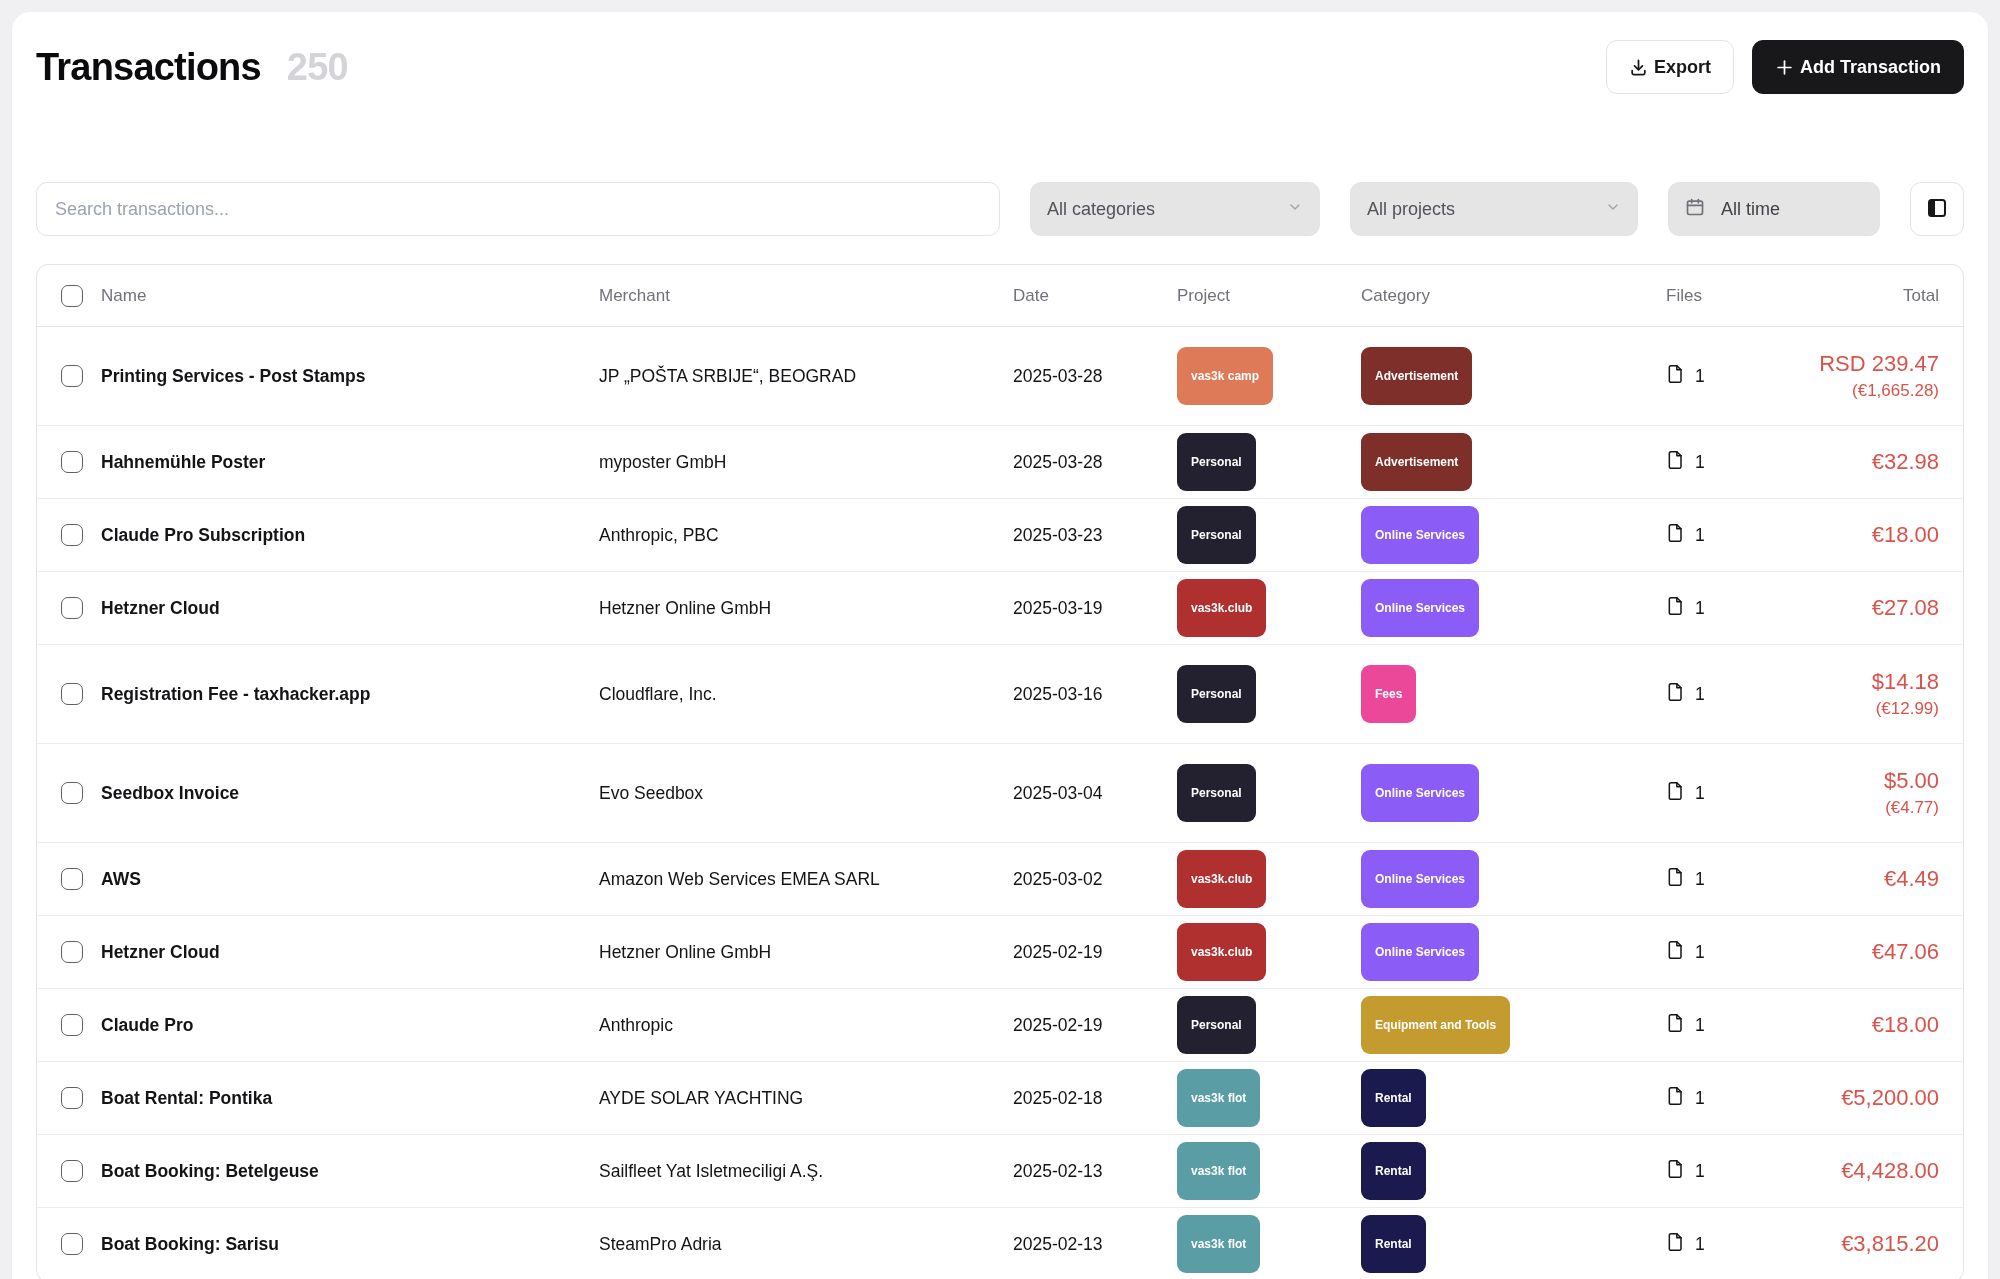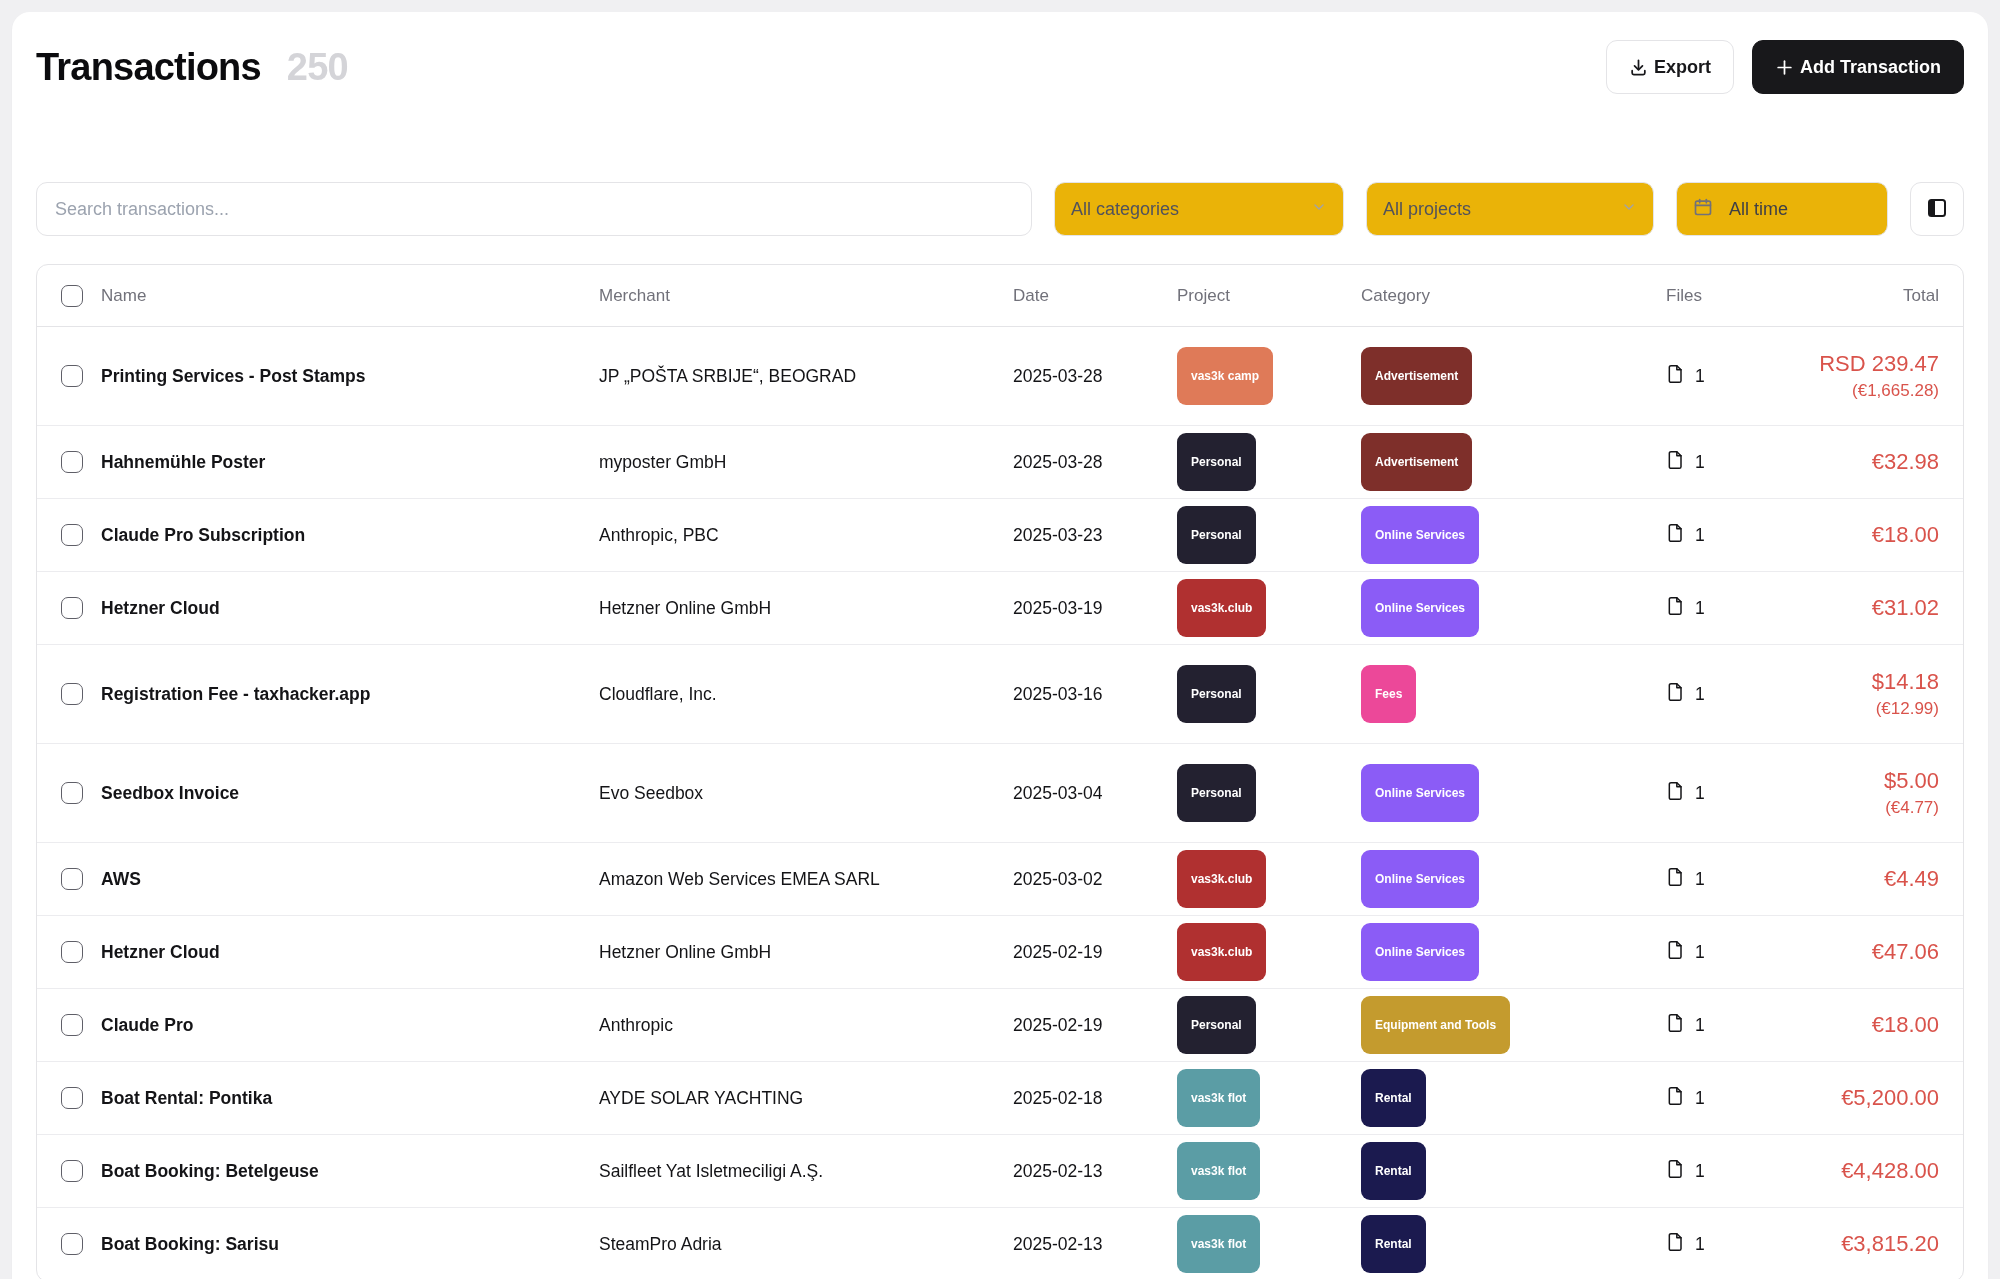--- a/index.html
+++ b/index.html
@@ -23,31 +23,31 @@
   .btn {
     display:inline-flex; align-items:center; gap:6px;
     height:54px; padding:0 22px; border-radius:11px;
     font-size:18px; font-weight:600; cursor:pointer;
     font-family:"Liberation Sans", sans-serif;
   }
   .btn-outline { background:#fff; border:1px solid #e4e4e7; color:#18181b; }
   .btn-dark { background:#18181b; border:1px solid #18181b; color:#ffffff; margin-left:18px; }
   .btn svg { display:block; }
   
-  .filters { display:flex; align-items:flex-end; margin-top:88px; gap:22px; }
+  .filters { display:flex; align-items:flex-end; margin-top:88px; gap:30px; }
   .search-box { flex:1; position:relative; }
   .search-input {
     width:100%; height:54px; border:1px solid #e4e4e7; border-radius:11px;
     padding:0 18px; font-size:18px; color:#18181b; outline:none;
     font-family:"Liberation Sans", sans-serif;
   }
   .search-input::placeholder { color:#9ca3af; }
   .filter-btn {
     display:inline-flex; align-items:center; justify-content:space-between;
-    height:54px; border:1px solid #e4e4e7; border-radius:11px; background:#eab308;
+    height:54px; border:1px solid #e4e4e7; border-radius:11px; background:#e5e5e5;
     color:#52525b; font-size:18px; padding:0 16px; cursor:pointer; gap:12px;
     font-family:"Liberation Sans", sans-serif;
   }
   .filter-categories { width:290px; }
   .filter-projects { width:288px; }
   .filter-time { width:212px; justify-content:flex-start; color:#3f3f46; }
   .icon-btn {
     width:54px; height:54px; border:1px solid #e4e4e7; border-radius:11px;
     background:#fff; display:inline-flex; align-items:center; justify-content:center;
     cursor:pointer; color:#18181b;
@@ -270,21 +270,21 @@
     <div class="c-files">
       <span>
         <svg width="20" height="20" viewBox="0 0 24 24" fill="none" stroke="#141417" stroke-width="1.8" stroke-linecap="round" stroke-linejoin="round">
           <path d="M6 2h7l5 5v13a2 2 0 0 1-2 2H6a2 2 0 0 1-2-2V4a2 2 0 0 1 2-2z"></path>
           <path d="M13 2v5h5"></path>
         </svg>
       </span>
       <span class="files-count">1</span>
     </div>
     <div class="c-total">
-      <div class="total-main">€31.02</div>
+      <div class="total-main">€27.08</div>
 
     </div>
   </div>
 
   <div class="trow tall">
     <div class="cell-check">
       <div class="checkbox"></div>
     </div>
     <div class="c-name">Registration Fee - taxhacker.app</div>
     <div class="c-merchant">Cloudflare, Inc.</div>

